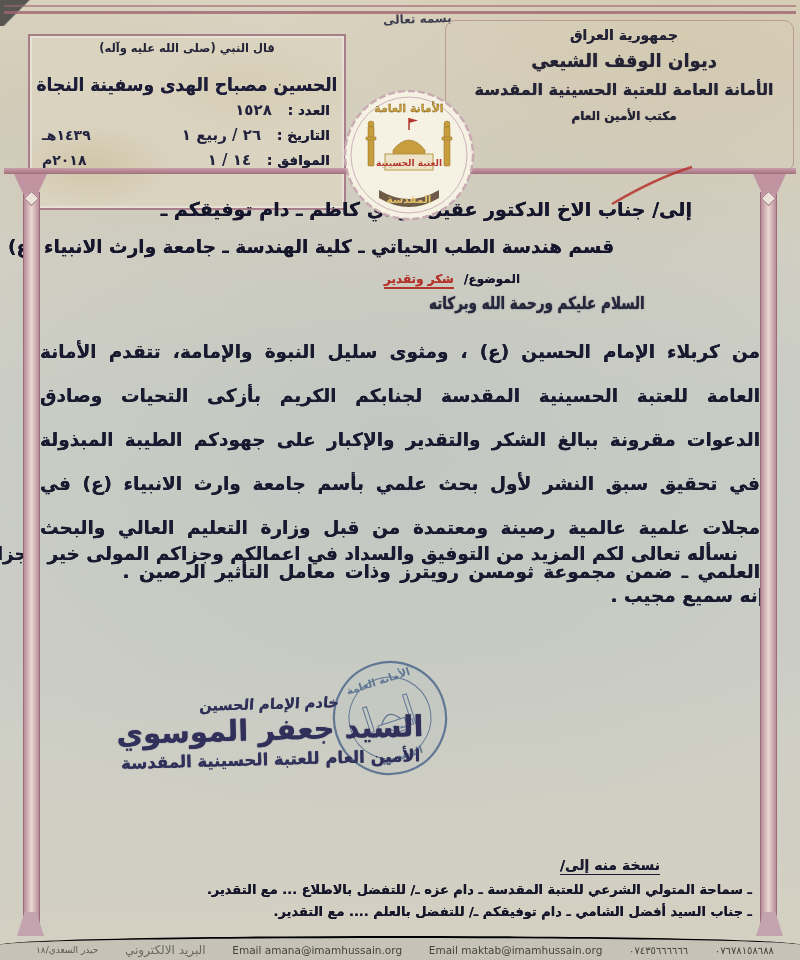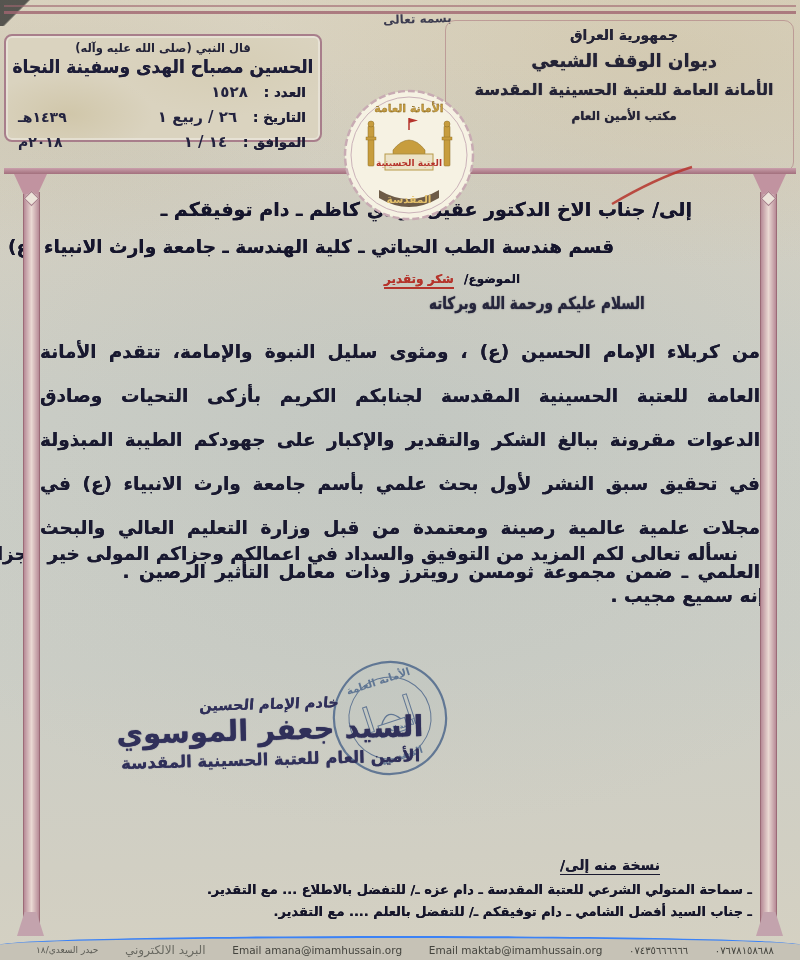--- a/index.html
+++ b/index.html
@@ -16,32 +16,32 @@
       radial-gradient(ellipse 400px 200px at 8% 12%, rgba(180,170,140,0.20), transparent 70%),
       linear-gradient(178deg,#dad3c0 0%,#d4d0c2 22%,#cdcfc7 42%,#cccec6 68%,#d1cfc3 88%,#d5d1c2 100%);
   }
   .corner-tl{position:absolute;top:0;left:0;width:36px;height:26px;
     background:linear-gradient(135deg,#3f3f3c 46%,transparent 50%);opacity:.85;}
   .topline1{position:absolute;top:5px;left:4px;right:4px;height:2px;background:#a06570;opacity:.6;}
   .topline2{position:absolute;top:11px;left:4px;right:4px;height:3px;background:#a06570;opacity:.8;}
 
   
   .left-box{
-    position:absolute;left:4px;top:34px;width:318px;height:108px;
-    border:2px solid #a87e8b;border-radius:8px;
+    position:absolute;left:28px;top:34px;width:318px;height:176px;
+    border:2px solid #a87e8b;border-radius:0;
     background:
       radial-gradient(ellipse 120px 60px at 20% 75%, rgba(190,175,130,0.35), transparent 70%),
       radial-gradient(ellipse 160px 70px at 70% 30%, rgba(200,188,150,0.25), transparent 70%),
       #dad3bf;
     box-shadow:inset 0 0 0 2px rgba(255,255,255,0.35);
     padding-top:5px;box-sizing:border-box;
   }
   .hadith-intro{text-align:center;font-size:11.5px;font-weight:bold;color:#232338;letter-spacing:.5px;}
   .hadith-main{text-align:center;font-size:17px;font-weight:bold;color:#1d1d38;
-    margin-top:2px;text-shadow:0 0 .6px #1d1d38;transform:scaleY(1.05);}
+    margin-top:20px;text-shadow:0 0 .6px #1d1d38;transform:scaleY(1.05);}
   .lb-rows{padding:6px 14px 0 12px;}
   .lb-row{display:flex;align-items:baseline;font-weight:bold;color:#1d1d36;height:25px;}
   .lb-label{font-size:13.5px;text-shadow:0 0 .4px #1d1d36;}
   .lb-value{font-size:15px;margin-right:16px;color:#23233f;}
   .lb-year{font-size:14px;margin-right:auto;color:#23233f;}
 
   
   .right-box-border{position:absolute;left:445px;right:6px;top:20px;height:150px;
     border:1.5px solid rgba(160,96,110,.45);border-radius:10px;}
   .bismillah{position:absolute;left:383px;top:12px;font-size:12px;font-weight:bold;
@@ -113,21 +113,21 @@
   
   .copies-title{position:absolute;top:857px;right:140px;font-size:14px;font-weight:bold;
     color:#1a1a30;border-bottom:1.5px solid #1a1a30;padding-bottom:1px;white-space:nowrap;
     text-shadow:0 0 .5px #1a1a30;z-index:3;}
   .copies-items{position:absolute;top:879px;right:48px;text-align:right;font-size:13px;
     font-weight:bold;color:#15152a;line-height:21.5px;z-index:3;text-shadow:0 0 .4px #15152a;}
   .copies-items div{white-space:nowrap;}
 
   
   .footer-band{position:absolute;bottom:0;left:0;right:0;height:24px;background:#c6c2b6;
-    border-top:2px solid #3b82f6;border-radius:100% 100% 0 0 / 18px 18px 0 0;
+    border-top:2px solid #000000;border-radius:100% 100% 0 0 / 18px 18px 0 0;
     display:flex;direction:ltr;align-items:center;justify-content:space-between;
     padding:2px 26px 0 36px;box-sizing:border-box;font-size:10.5px;color:#4c4c46;z-index:5;}
   .f-typist{font-size:9px;color:#5a5a54;}
   .f-label{font-size:12px;color:#6a6a62;}
   .f-email{font-size:10.5px;color:#44443e;}
   .f-phone{font-size:10px;color:#44443e;direction:rtl;}
 </style>
 </head>
 <body>
 

